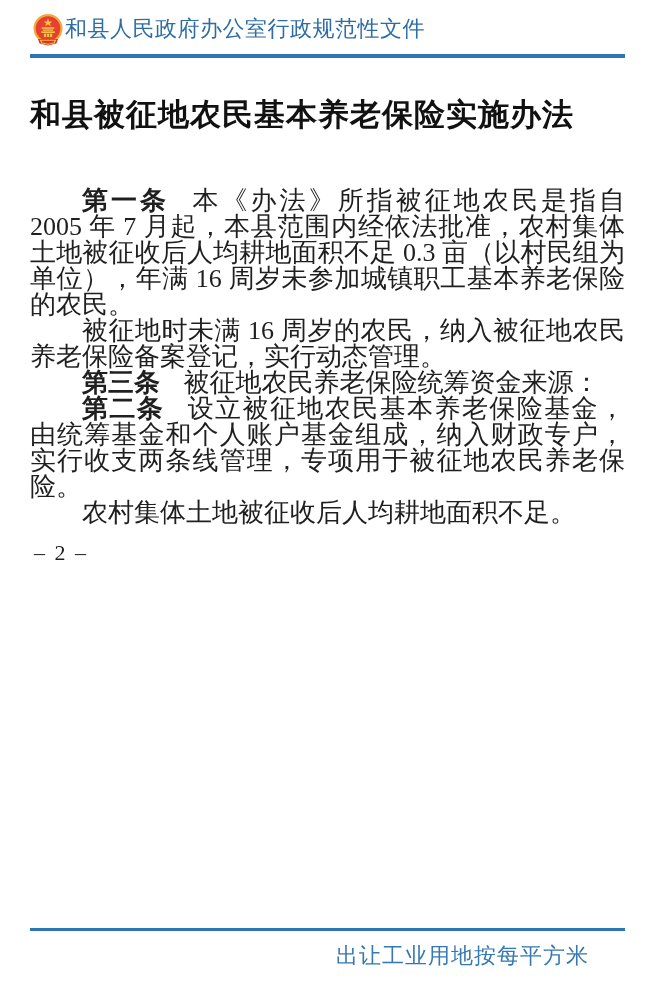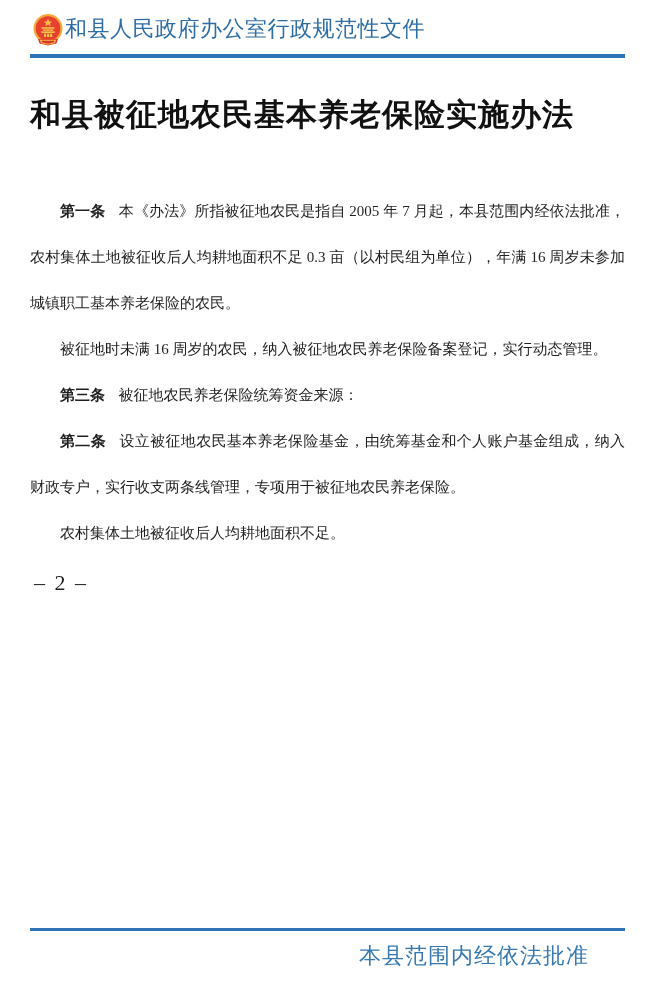--- a/index.html
+++ b/index.html
@@ -41,22 +41,22 @@
     font-size: 31px;
     font-weight: bold;
     color: #111111;
     line-height: 42px;
     letter-spacing: 1px;
   }
 
   
   .doc-body {
     margin: 52px 30px 0 30px;
-    font-size: 15px;
-    line-height: 46px;
+    font-size: 26px;
+    line-height: 26px;
     color: #1f1f1f;
     text-align: justify;
     text-justify: inter-ideograph;
   }
   .doc-body p { text-indent: 2em; }
   .lead { font-weight: bold; }
   .lead:not(:empty) { margin-right: 0.9em; }
 
   .page-number {
     margin: 8px 0 0 34px;
@@ -116,15 +116,15 @@
     <p><b class="lead">第一条</b><span>本《办法》所指被征地农民是指自 2005 年 7 月起，本县范围内经依法批准，农村集体土地被征收后人均耕地面积不足 0.3 亩（以村民组为单位），年满 16 周岁未参加城镇职工基本养老保险的农民。</span></p>
     <p><b class="lead"></b><span>被征地时未满 16 周岁的农民，纳入被征地农民养老保险备案登记，实行动态管理。</span></p>
     <p><b class="lead">第三条</b><span>被征地农民养老保险统筹资金来源：</span></p>
     <p><b class="lead">第二条</b><span>设立被征地农民基本养老保险基金，由统筹基金和个人账户基金组成，纳入财政专户，实行收支两条线管理，专项用于被征地农民养老保险。</span></p>
     <p><b class="lead"></b><span>农村集体土地被征收后人均耕地面积不足。</span></p>
   </div>
 
   <div class="page-number">– 2 –</div>
 
   <div class="footer-rule"></div>
-  <div class="footer-text">本县范围内经依法批准</div>
+  <div class="footer-text">出让工业用地按每平方米</div>
 
 </div>
 
 </body></html>

